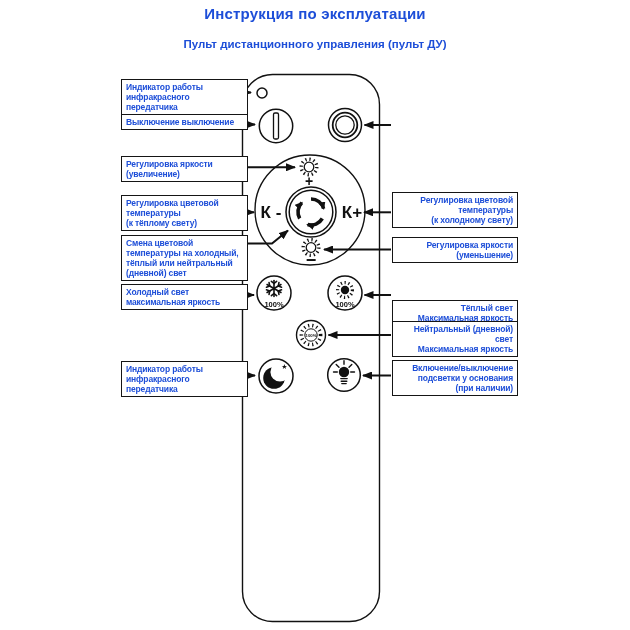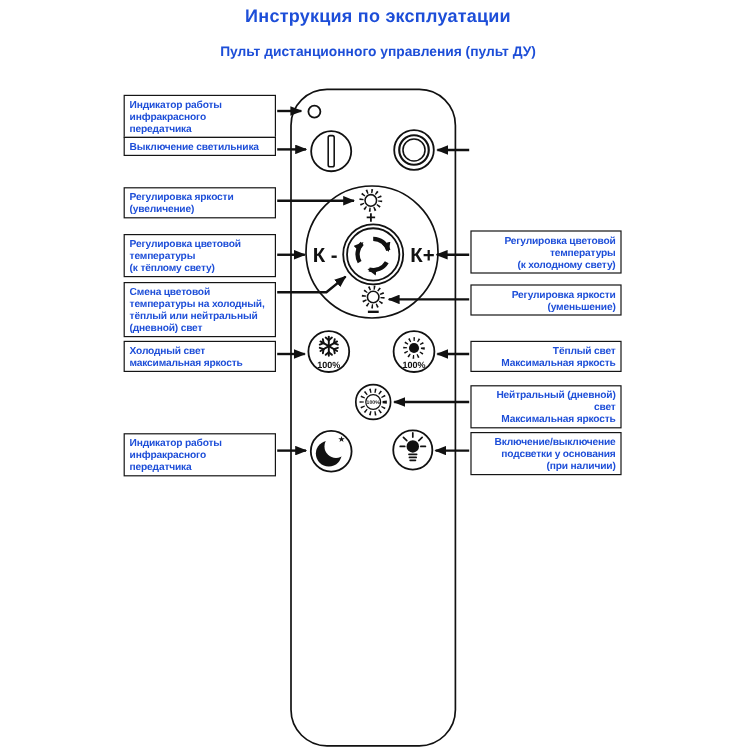--- a/index.html
+++ b/index.html
@@ -6,21 +6,21 @@
   #page{position:relative;width:630px;height:630px;background:#fff;overflow:hidden;
         font-family:"Liberation Sans","DejaVu Sans",sans-serif;color:#1d4ed8;}
   .title{position:absolute;left:0;top:5px;width:630px;text-align:center;
          font-size:15px;font-weight:bold;letter-spacing:.2px;}
   .subtitle{position:absolute;left:0;top:38px;width:630px;text-align:center;
             font-size:11.5px;font-weight:bold;}
   svg{position:absolute;left:0;top:0;}
   .lbl{position:absolute;box-sizing:border-box;background:#fff;border:1.4px solid #151515;
        font-size:8.5px;font-weight:bold;line-height:10px;padding:2px 4px;
        white-space:pre-line;letter-spacing:-0.15px;z-index:3;}
-  .lbl.left{left:103px;width:127px;text-align:left;}
+  .lbl.left{left:121px;width:127px;text-align:left;}
   .lbl.right{left:392px;width:126px;text-align:right;}
   .lbl.right.center{text-align:center;}
   .stroke{fill:none;stroke:#111;}
   text{fill:#111;}
 </style>
 </head>
 <body>
 
 <div id="page">
 
@@ -151,41 +151,41 @@
       <path d="M391,212.3 L364,212.3" marker-end="url(#ah)"></path>
       <path d="M391,249.5 L324,249.5" marker-end="url(#ah)"></path>
       <path d="M391,295 L364.5,295" marker-end="url(#ah)"></path>
       <path d="M391,335 L328.5,335" marker-end="url(#ah)"></path>
       <path d="M391,375.5 L363,375.5" marker-end="url(#ah)"></path>
     </g>
   </svg>
 
   <div class="lbl left" style="top:79px">Индикатор работы
 инфракрасного передатчика</div>
-  <div class="lbl left" style="top:114px">Выключение светильника</div>
+  <div class="lbl left" style="top:114px">Выключение выключение</div>
   <div class="lbl left" style="top:156px">Регулировка яркости
 (увеличение)</div>
   <div class="lbl left" style="top:195px">Регулировка цветовой
 температуры
 (к тёплому свету)</div>
   <div class="lbl left" style="top:235px">Смена цветовой
 температуры на холодный,
 тёплый или нейтральный
 (дневной) свет</div>
   <div class="lbl left" style="top:284px">Холодный свет
 максимальная яркость</div>
   <div class="lbl left" style="top:361px">Индикатор работы
 инфракрасного передатчика</div>
 
   <div class="lbl right" style="top:192px">Регулировка цветовой
 температуры
 (к холодному свету)</div>
   <div class="lbl right" style="top:237px">Регулировка яркости
 (уменьшение)</div>
-  <div class="lbl right" style="top:284px">Тёплый свет
+  <div class="lbl right" style="top:300px">Тёплый свет
 Максимальная яркость</div>
   <div class="lbl right" style="top:321px">Нейтральный (дневной) свет
 Максимальная яркость</div>
   <div class="lbl right" style="top:360px">Включение/выключение
 подсветки у основания
 (при наличии)</div>
 
 </div>
 
 </body></html>

